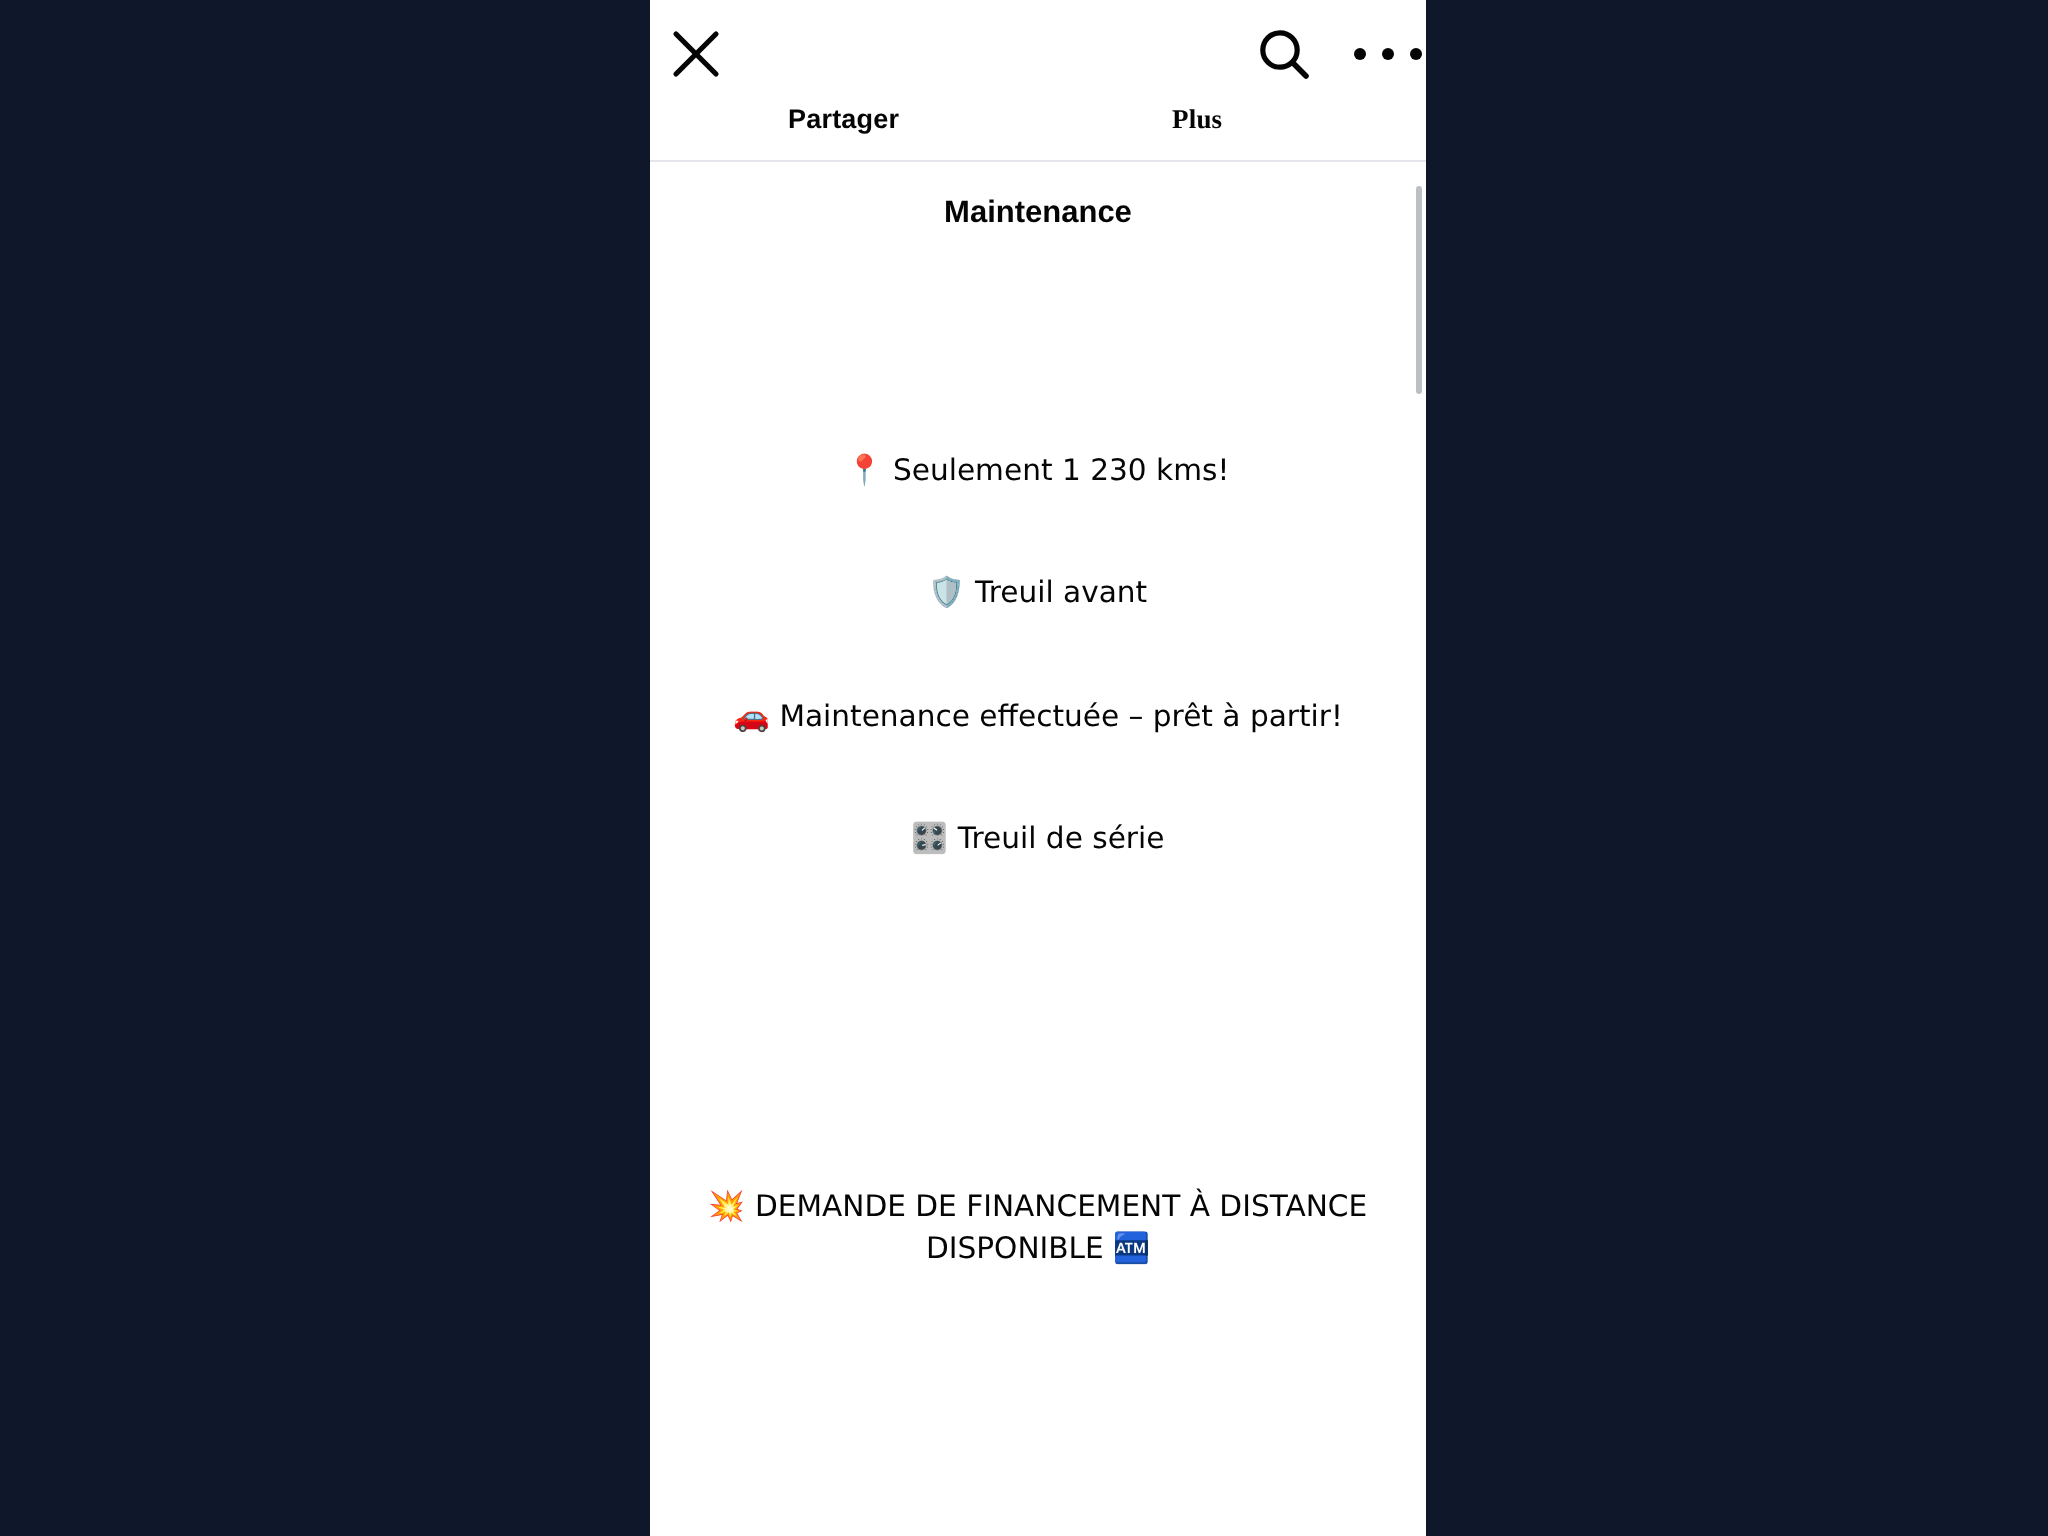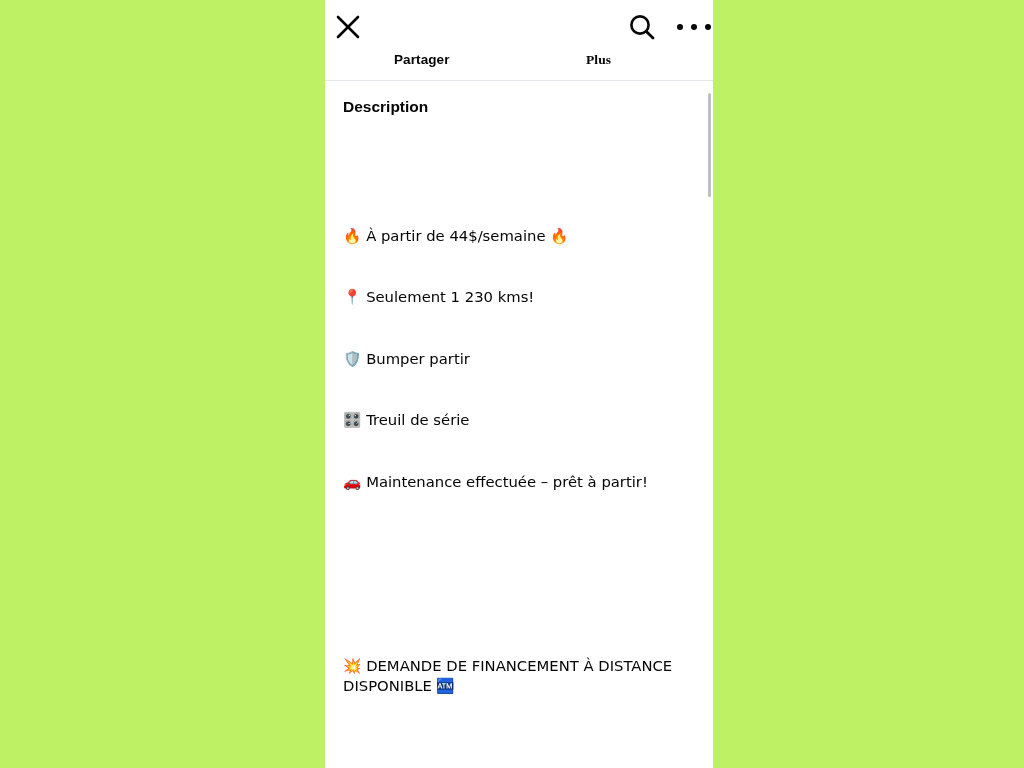--- a/index.html
+++ b/index.html
@@ -7,22 +7,23 @@
     padding: 0;
     width: 1024px;
     height: 768px;
     background: #ffffff;
     font-family: "Liberation Sans", sans-serif;
   }
   #app {
     position: relative;
     width: 1024px;
     height: 768px;
-    background: #bef264;
+    background: #0f172a;
     overflow: hidden;
+    text-align: center;
   }
   .phone {
     position: absolute;
     left: 325px;
     top: 0;
     width: 388px;
     height: 768px;
     background: #ffffff;
     overflow: hidden;
   }
@@ -160,29 +161,28 @@
 
     <div class="actions-row">
       <div class="action-label action-share">Partager</div>
       <div class="action-label action-more">Plus</div>
     </div>
 
     <div class="divider"></div>
 
     <div class="content">
       <div class="scroll-inner">
-        <div class="desc-title">Description</div>
+        <div class="desc-title">Maintenance</div>
         <div class="desc-body">
 
           <div class="para">
-            <span class="line emoji">🔥 À partir de 44$/semaine 🔥</span>
             <span class="line emoji">📍 Seulement 1 230 kms!</span>
-            <span class="line emoji">🛡️ Bumper partir</span>
+            <span class="line emoji">🛡️ Treuil avant</span>
+            <span class="line emoji">🚗 Maintenance effectuée – prêt à partir!</span>
             <span class="line emoji">🎛️ Treuil de série</span>
-            <span class="line emoji">🚗 Maintenance effectuée – prêt à partir!</span>
           </div>
 
           <div class="para">
             <span class="line emoji">💥 DEMANDE DE FINANCEMENT À DISTANCE DISPONIBLE 🏧</span>
             
           </div>
 
           
 
           

